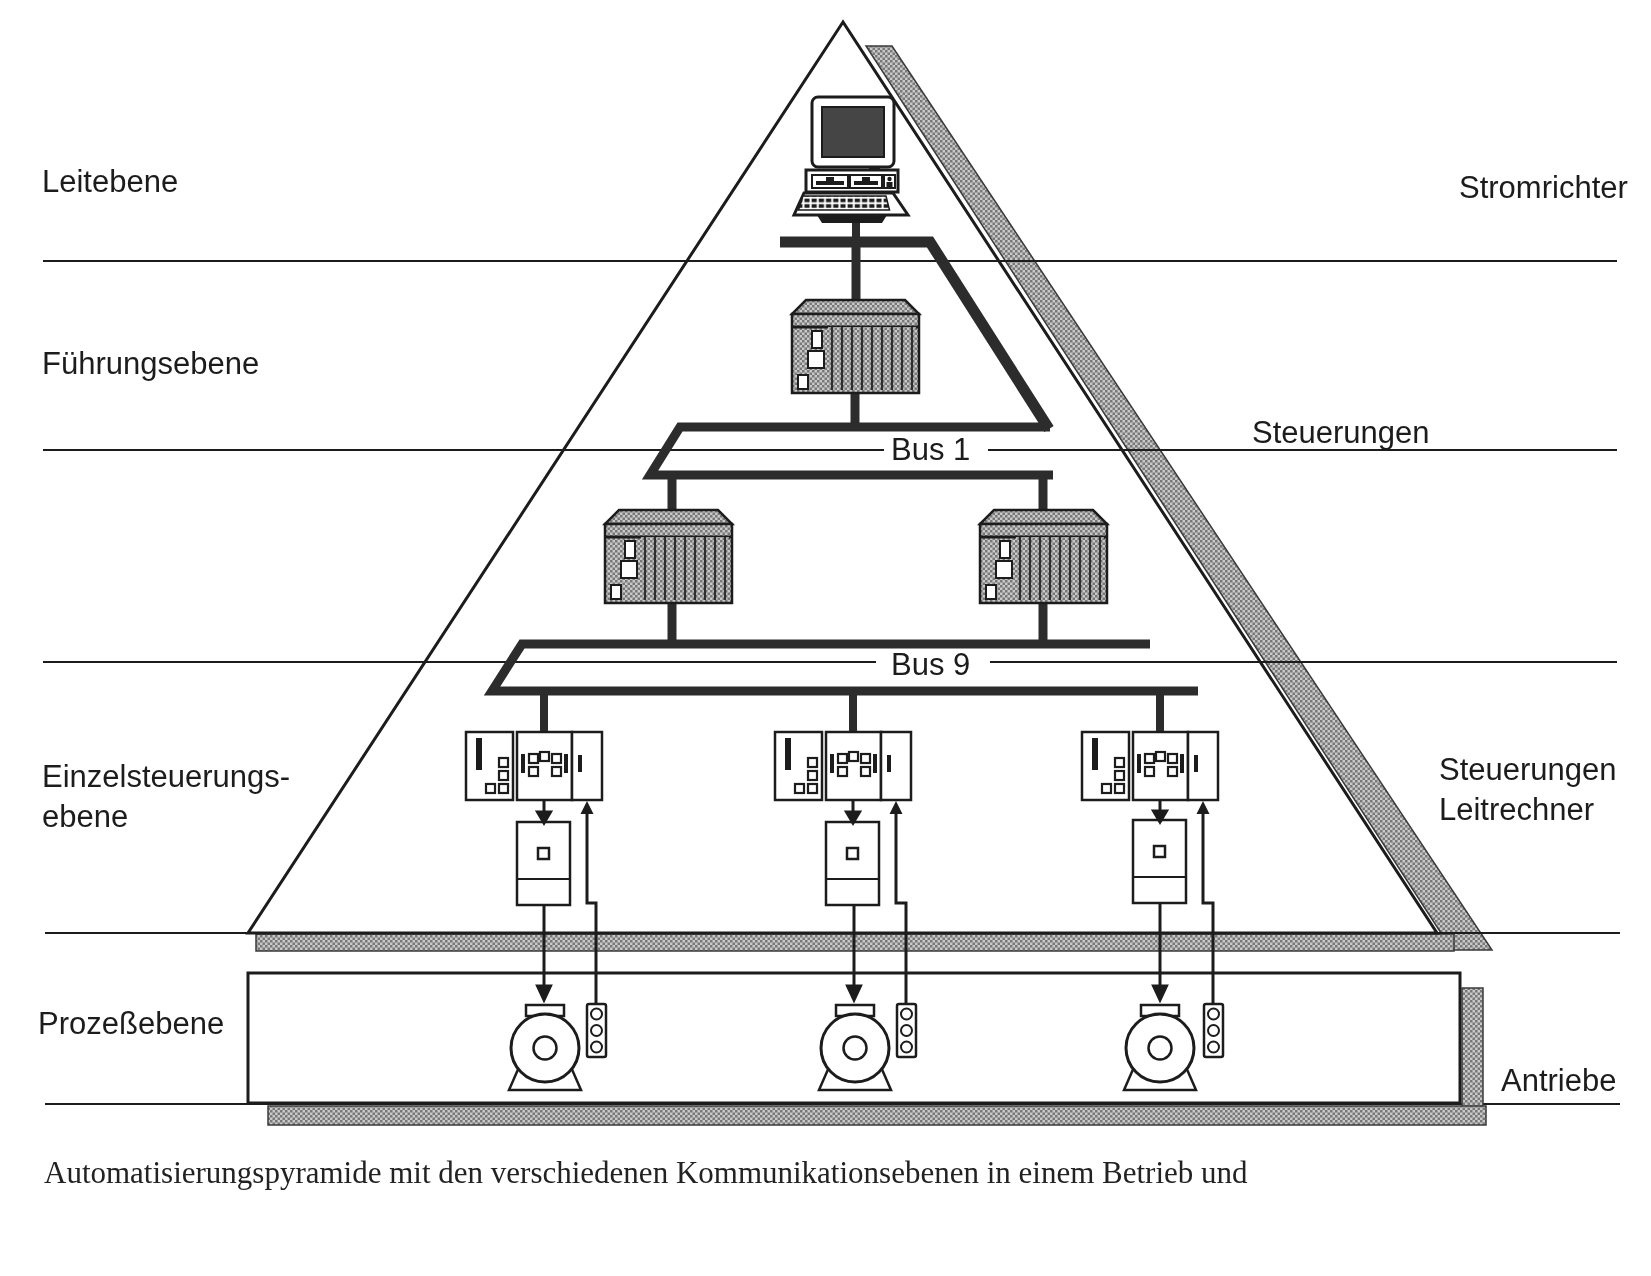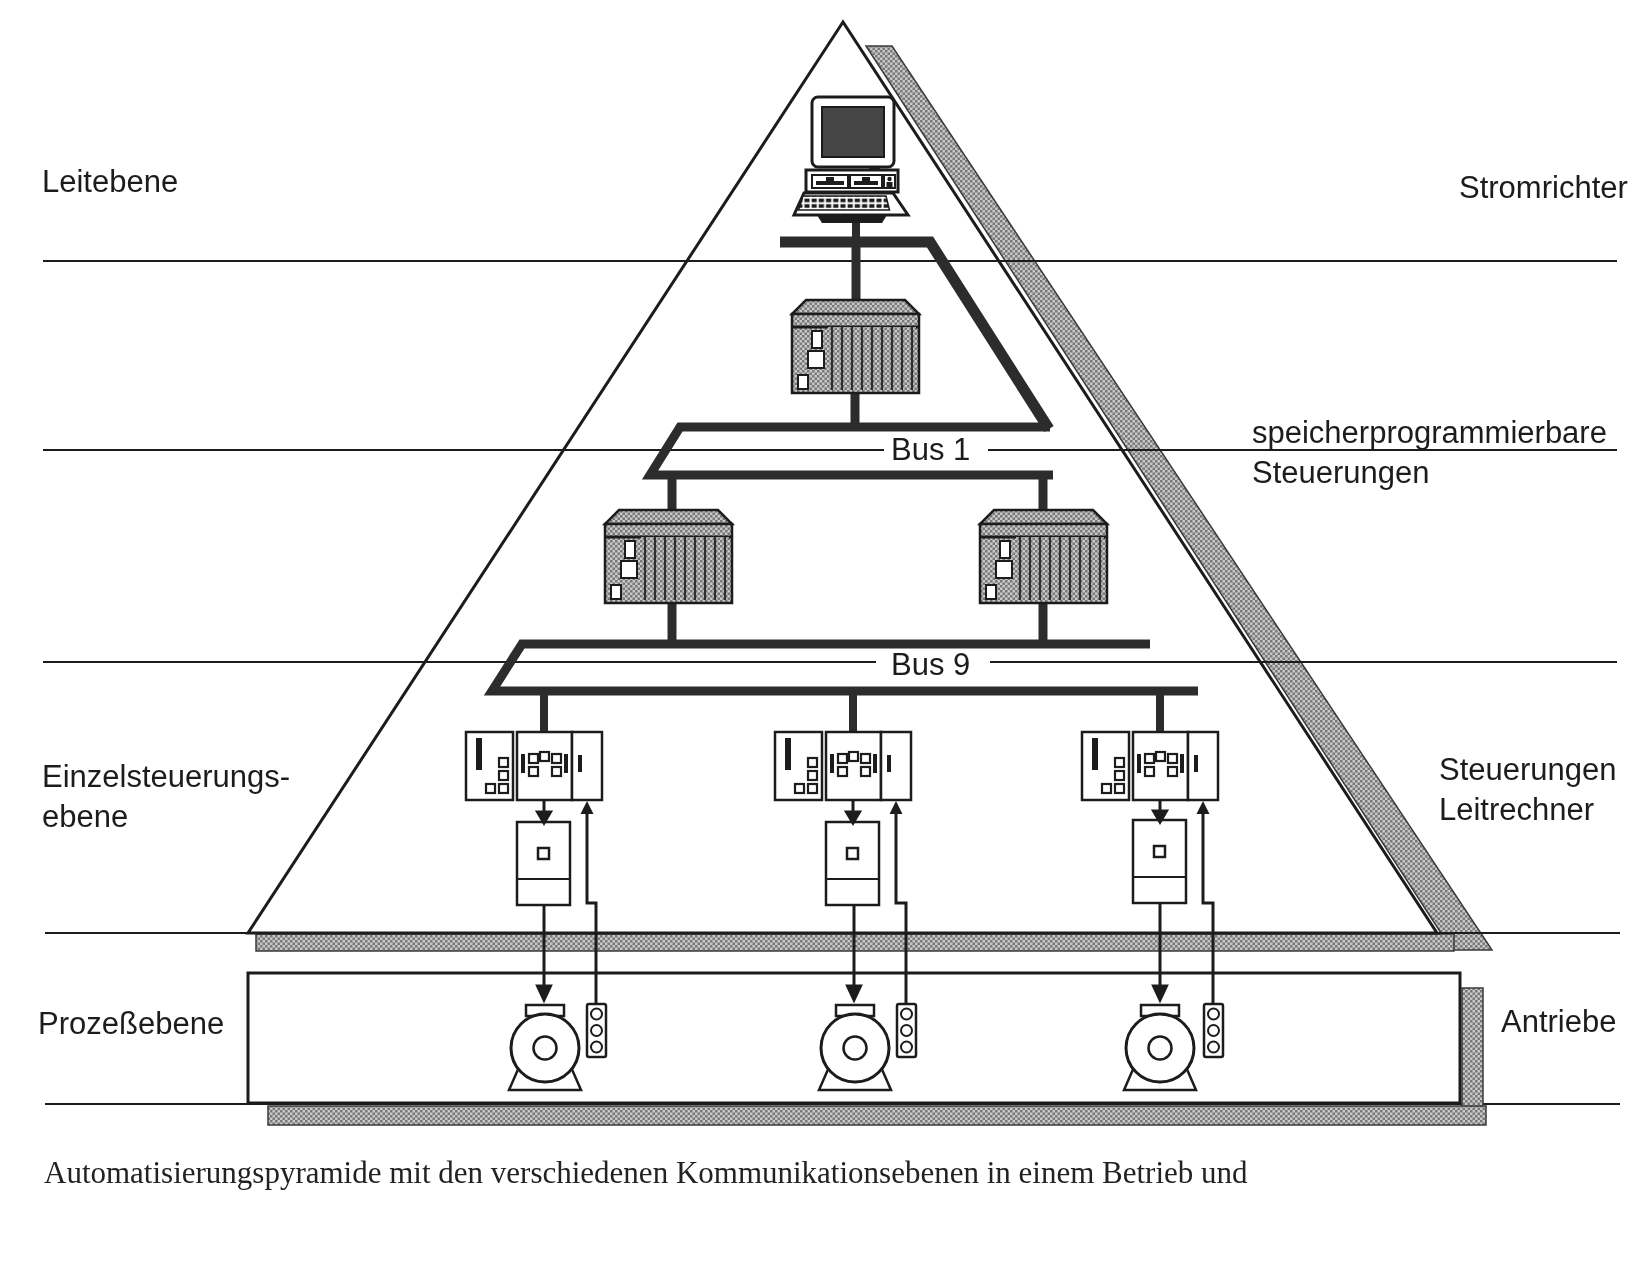--- a/index.html
+++ b/index.html
@@ -187,35 +187,35 @@
 
   <use href="#motor" x="545" y="1048"></use>
   <use href="#motor" x="855" y="1048"></use>
   <use href="#motor" x="1160" y="1048"></use>
   <use href="#tacho" x="587" y="1004"></use>
   <use href="#tacho" x="897" y="1004"></use>
   <use href="#tacho" x="1204" y="1004"></use>
 </svg>
 
 <div class="lbl" style="left:42px;top:162px">Leitebene</div>
+<div class="lbl" style="left:42px;top:344px">Führungsebene</div>
 <div class="lbl" style="left:42px;top:757px">
   <div>Einzelsteuerungs-</div>
   <div>ebene</div>
 </div>
 <div class="lbl" style="left:38px;top:1004px">Prozeßebene</div>
 
 <div class="lbl" style="left:1459px;top:168px">Stromrichter</div>
 <div class="lbl" style="left:1252px;top:413px">
-  <div>speicherprogrammierbare</div>
   <div>Steuerungen</div>
 </div>
 <div class="lbl" style="left:1439px;top:750px">
   <div>Steuerungen</div>
   <div>Leitrechner</div>
 </div>
-<div class="lbl" style="left:1501px;top:1002px">Antriebe</div>
+<div class="lbl" style="left:1501px;top:1061px">Antriebe</div>
 
 <div class="lbl" style="left:891px;top:430px">Bus 1</div>
 <div class="lbl" style="left:891px;top:645px">Bus 9</div>
 
 <div class="cap" style="left:44px;top:1155px">Automatisierungspyramide mit den verschiedenen Kommunikationsebenen in einem Betrieb und</div>
 
 </div>
 
 </body></html>

